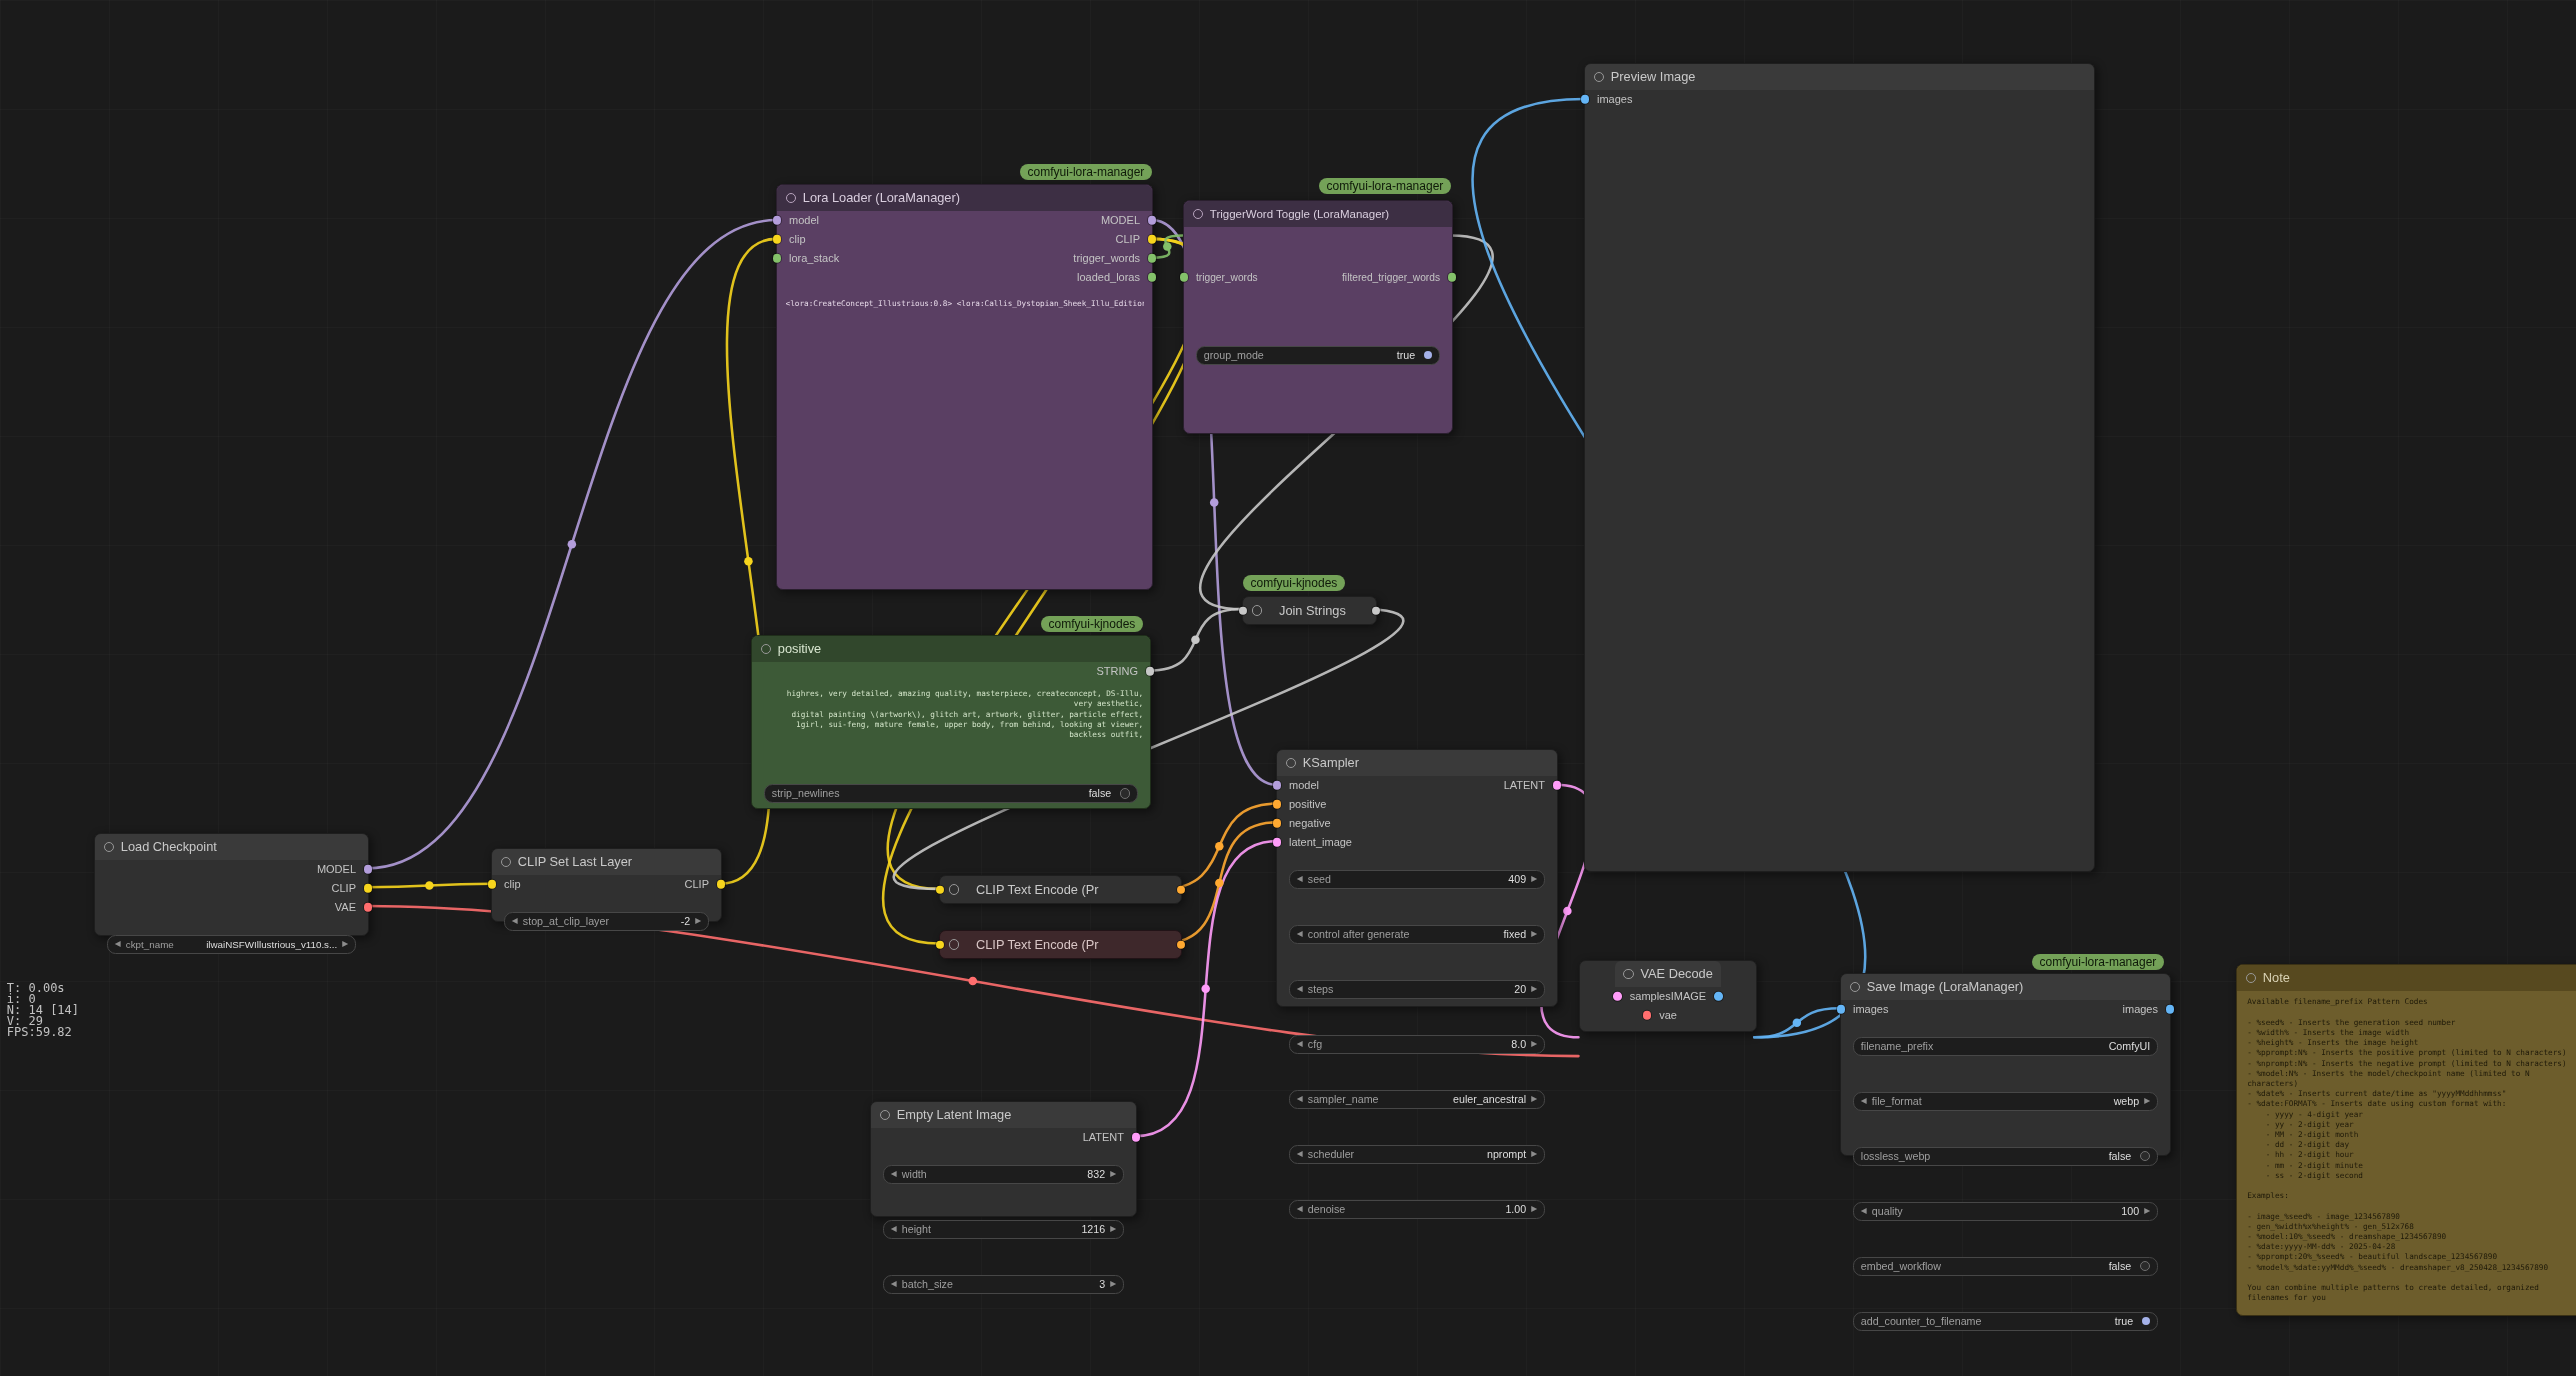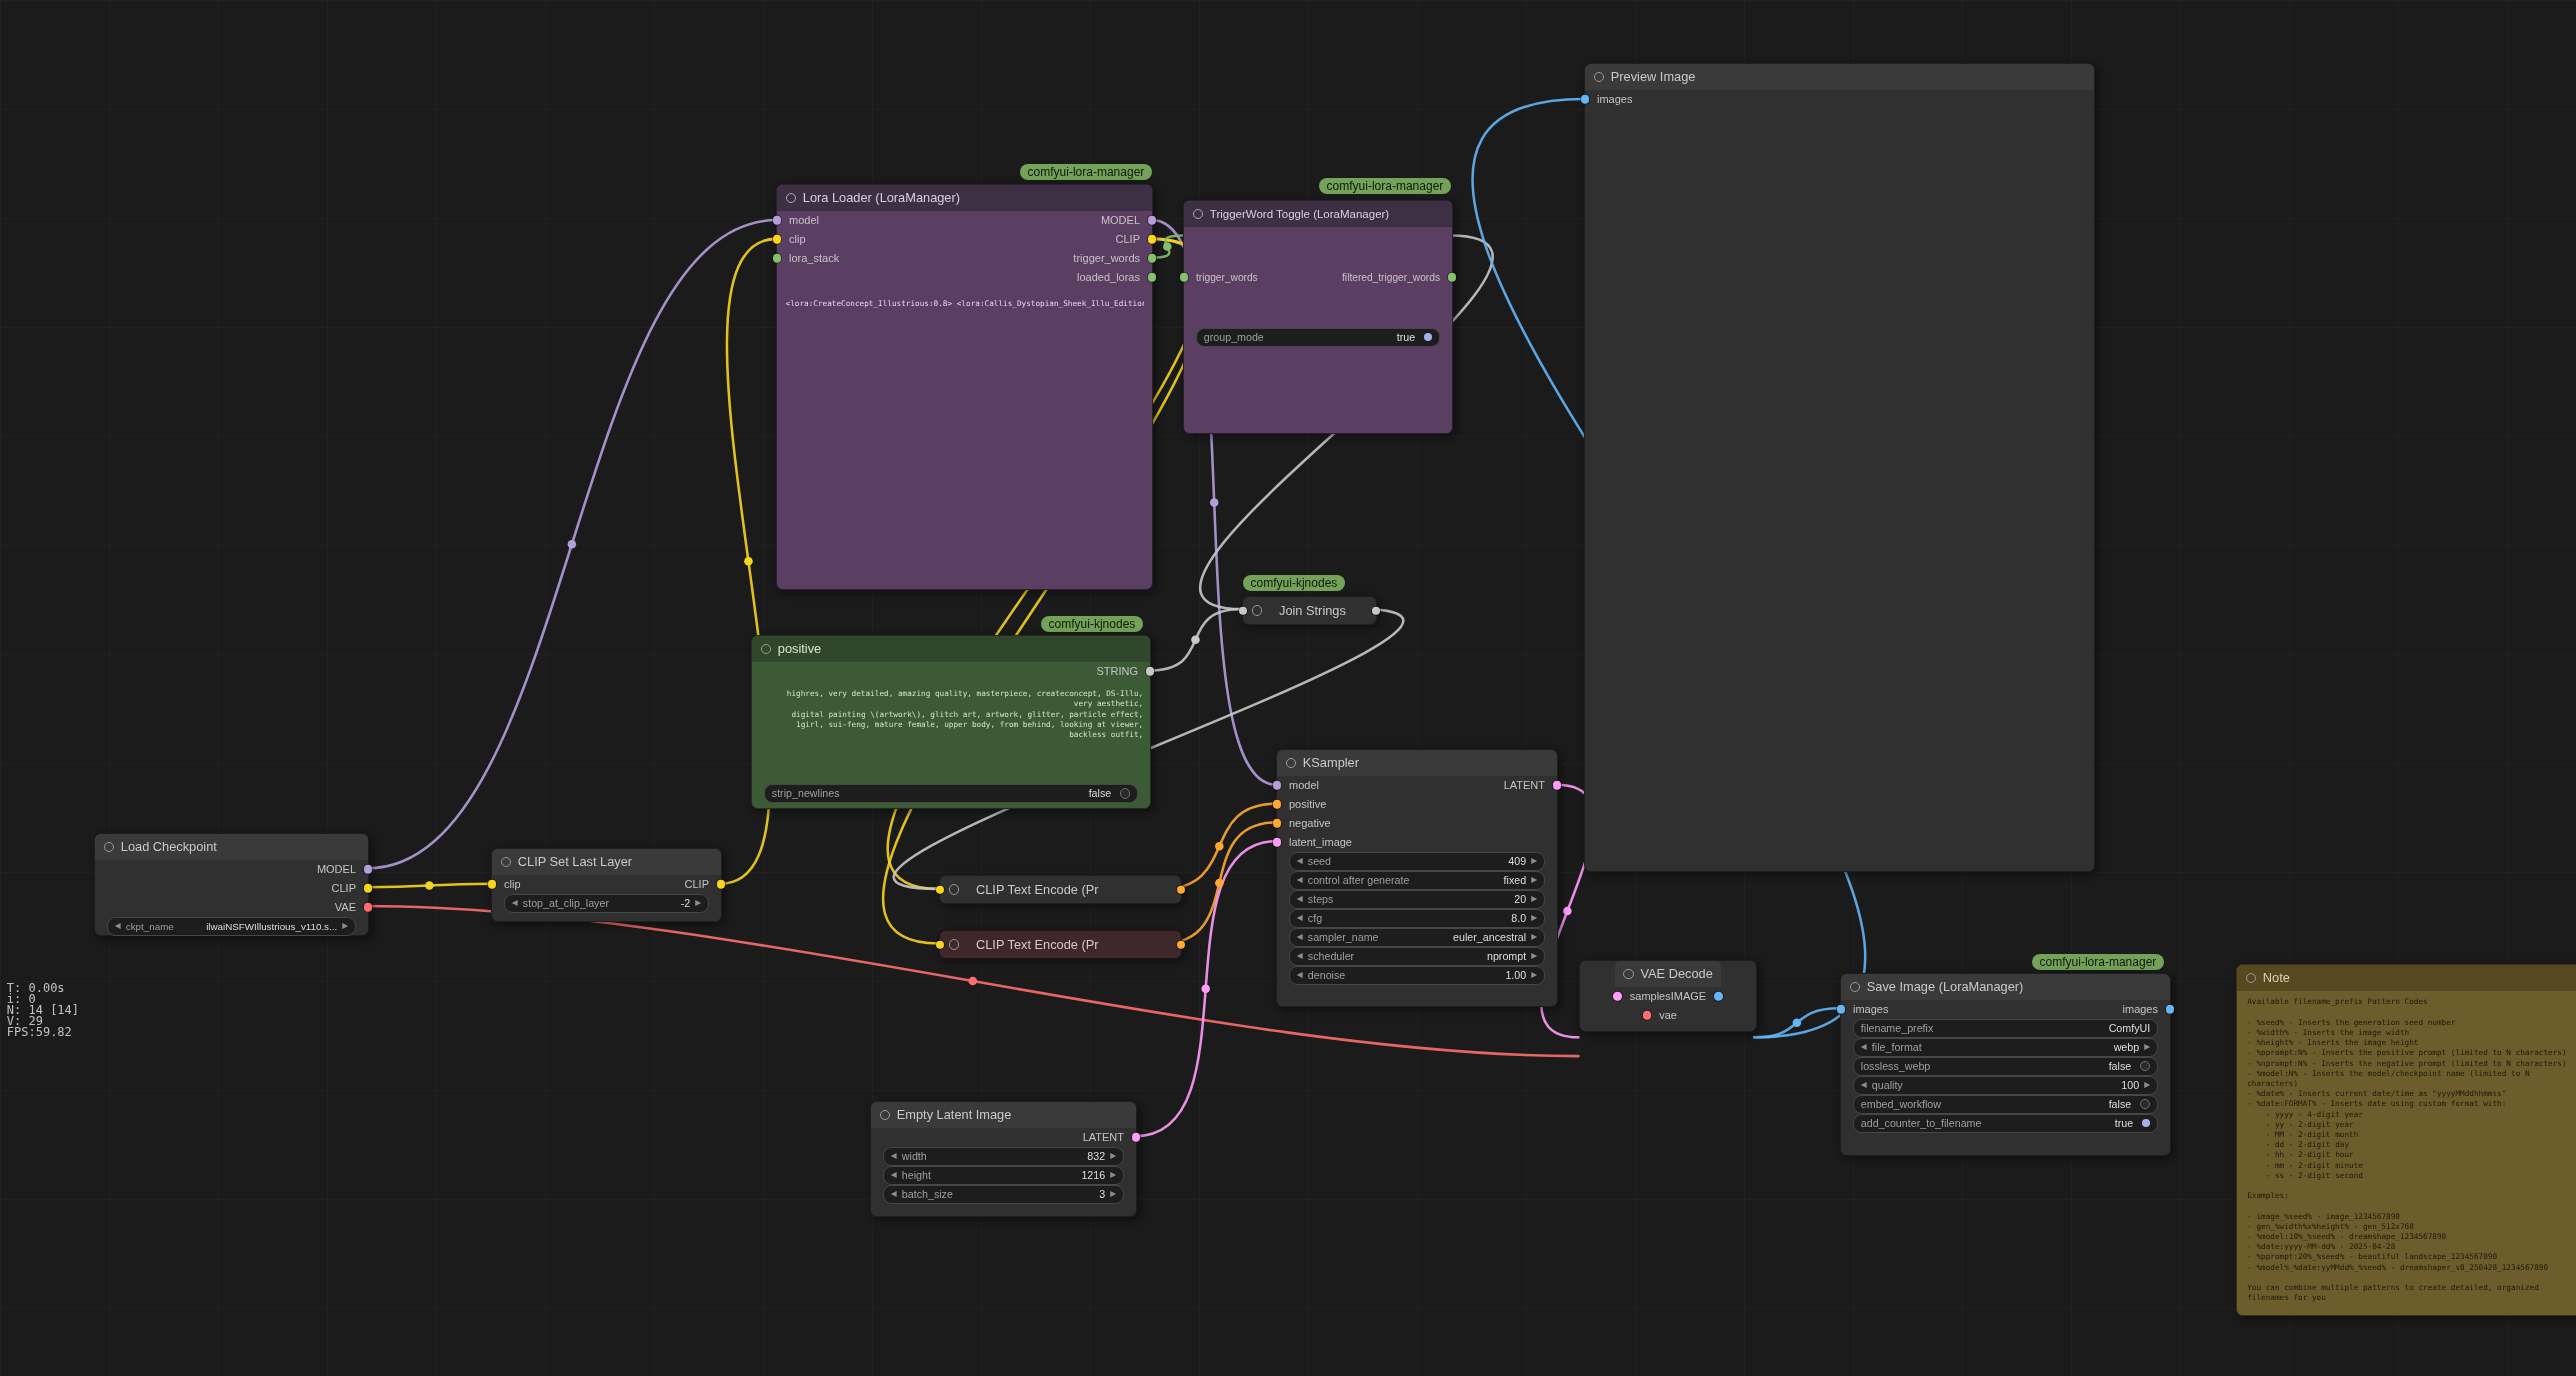--- a/index.html
+++ b/index.html
@@ -39,21 +39,21 @@
   .lbl-in{margin-right:auto;}
   .lbl-out{margin-left:auto;}
   .dot{width:8.5px;height:8.5px;border-radius:50%;position:absolute;top:50%;
     transform:translateY(-50%);box-shadow:0 0 0 0.9px rgba(0,0,0,.4);}
   .dot.in{left:-4.3px;}
   .dot.out{right:-4.3px;}
   .c-model{background:#B39DDB;} .c-clip{background:#F7D51D;} .c-vae{background:#FF6E6E;}
   .c-cond{background:#FFA931;} .c-latent{background:#FF9CF9;} .c-image{background:#64B5F6;}
   .c-string{background:#C8C8C8;} .c-trig{background:#84C16A;}
   .wdg{
-    flex:none;height:17px;margin:0 12px;background:#1d1d1d;border:0.9px solid #474747;
+    flex:none;height:17px;margin:18px 12px;background:#1d1d1d;border:0.9px solid #474747;
     border-radius:8.5px;display:flex;align-items:center;padding:0 6.8px;gap:5.1px;
     font-size:10.7px;color:#9f9f9f;white-space:nowrap;overflow:hidden;
   }
   .wdg .val{margin-left:auto;color:#dedede;}
   .arrow{font-size:7.7px;color:#8d8d8d;line-height:1;flex:none;}
   .arrow.left::before{content:"\25C0";}
   .arrow.right::before{content:"\25B6";}
   .toggledot{flex:none;width:8.5px;height:8.5px;border-radius:50%;margin-left:3.4px;}
   .toggledot.on{background:#a4b1e8;}
   .toggledot.off{background:#2a2a2a;border:1.3px solid #6f6f6f;}

